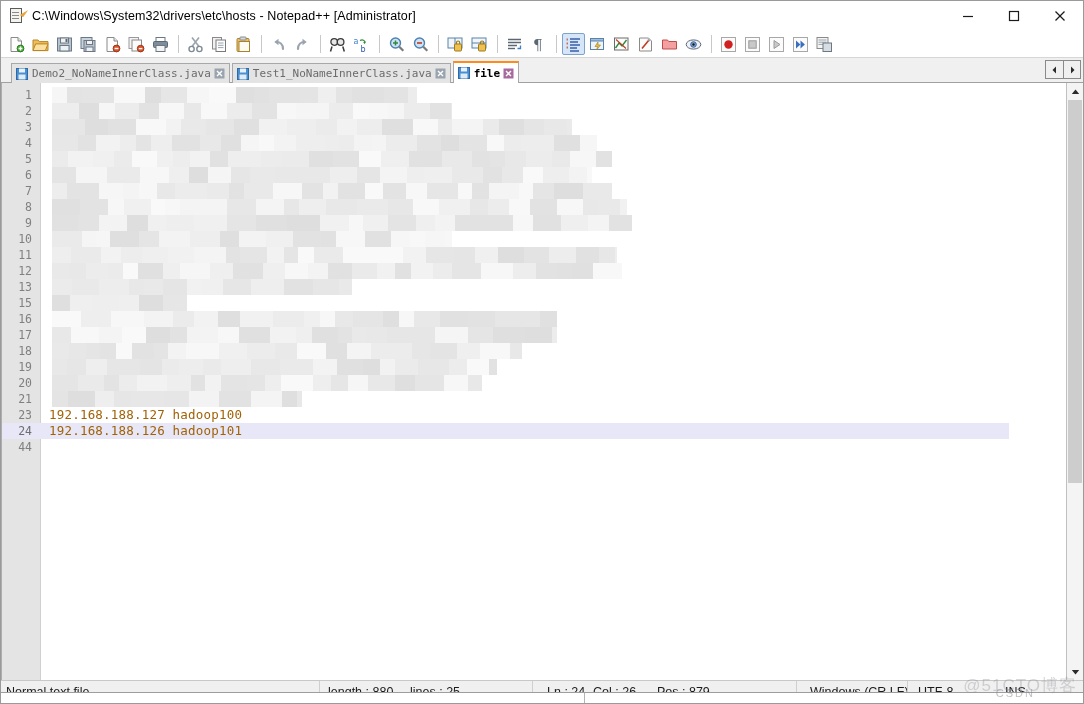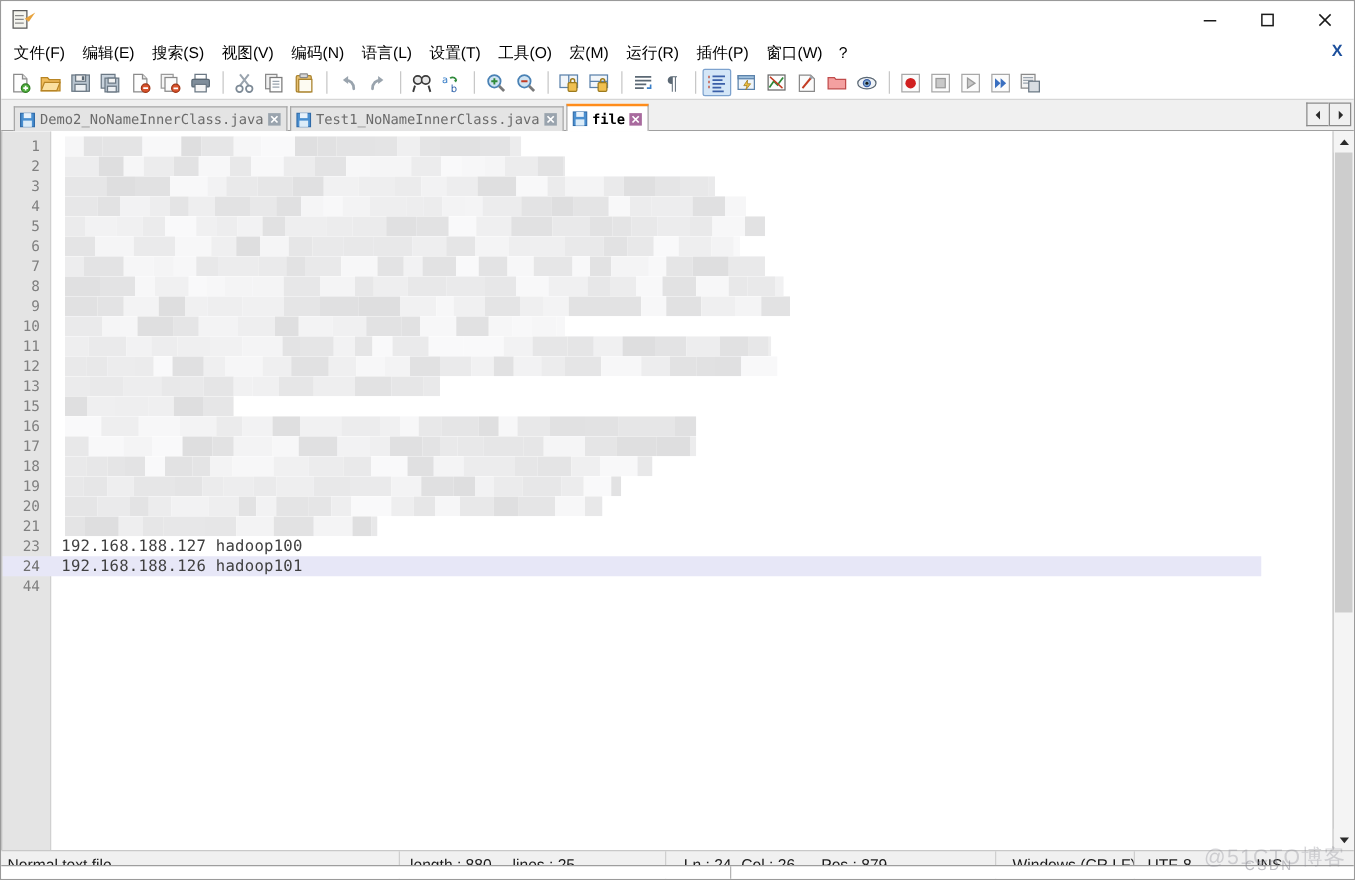--- a/index.html
+++ b/index.html
@@ -251,21 +251,21 @@
     flex: none;
     box-sizing: border-box;
     position: relative;
     z-index: 2;
   }
   .code-line.current .ln { color: #6e6e6e; }
   .gap { width: 11px; flex: none; }
   .ctext {
     font-family: "DejaVu Sans Mono", "Liberation Mono", monospace;
     font-size: 12.5px;
-    color: #404040;
+    color: #a16207;
     white-space: pre;
     letter-spacing: 0.2px;
     padding-left: 2px;
   }
   
   .mosaic {
     position: absolute;
     left: 50px;
     height: 16px;
     overflow: hidden;
@@ -377,56 +377,41 @@
 <body>
 
 <div class="app">
 
   <div class="titlebar">
     <div class="title-icon">
       <div class="pad"></div>
       <div class="lines"></div>
       <div class="pencil"></div>
     </div>
+    <div class="title-text">C:\Windows\System32\drivers\etc\hosts - Notepad++ [Administrator]</div>
     <div class="win-buttons">
       <div class="win-btn">
         <svg width="12" height="12" viewBox="0 0 12 12">
             <line x1="1" y1="6.5" x2="11" y2="6.5" stroke="#1a1a1a" stroke-width="1.2"></line>
           </svg>
       </div>
       <div class="win-btn">
         <svg width="12" height="12" viewBox="0 0 12 12">
             <rect x="1.5" y="1.5" width="9" height="9" fill="none" stroke="#1a1a1a" stroke-width="1.2"></rect>
           </svg>
       </div>
       <div class="win-btn">
         <svg width="12" height="12" viewBox="0 0 12 12">
             <line x1="1.5" y1="1.5" x2="10.5" y2="10.5" stroke="#1a1a1a" stroke-width="1.2"></line>
             <line x1="10.5" y1="1.5" x2="1.5" y2="10.5" stroke="#1a1a1a" stroke-width="1.2"></line>
           </svg>
       </div>
     </div>
   </div>
 
-  <div class="menubar">
-    <div class="menu-item">文件(F)</div>
-    <div class="menu-item">编辑(E)</div>
-    <div class="menu-item">搜索(S)</div>
-    <div class="menu-item">视图(V)</div>
-    <div class="menu-item">编码(N)</div>
-    <div class="menu-item">语言(L)</div>
-    <div class="menu-item">设置(T)</div>
-    <div class="menu-item">工具(O)</div>
-    <div class="menu-item">宏(M)</div>
-    <div class="menu-item">运行(R)</div>
-    <div class="menu-item">插件(P)</div>
-    <div class="menu-item">窗口(W)</div>
-    <div class="menu-item q">?</div>
-    <div class="menu-close-x">X</div>
-  </div>
 
   <div class="toolbar">
 
     <div class="tb">
       <svg width="17" height="17" viewBox="0 0 17 17">
         <path d="M3 1.5h7l3.5 3.5v10.5H3z" fill="#fdfdfd" stroke="#8a8a8a"></path>
         <path d="M10 1.5V5h3.5" fill="#e8e8e8" stroke="#8a8a8a"></path>
         <circle cx="12.5" cy="12.5" r="3.4" fill="#4fae3c" stroke="#2e7a22"></circle>
         <path d="M12.5 10.6v3.8M10.6 12.5h3.8" stroke="#fff" stroke-width="1.3"></path>
       </svg>

